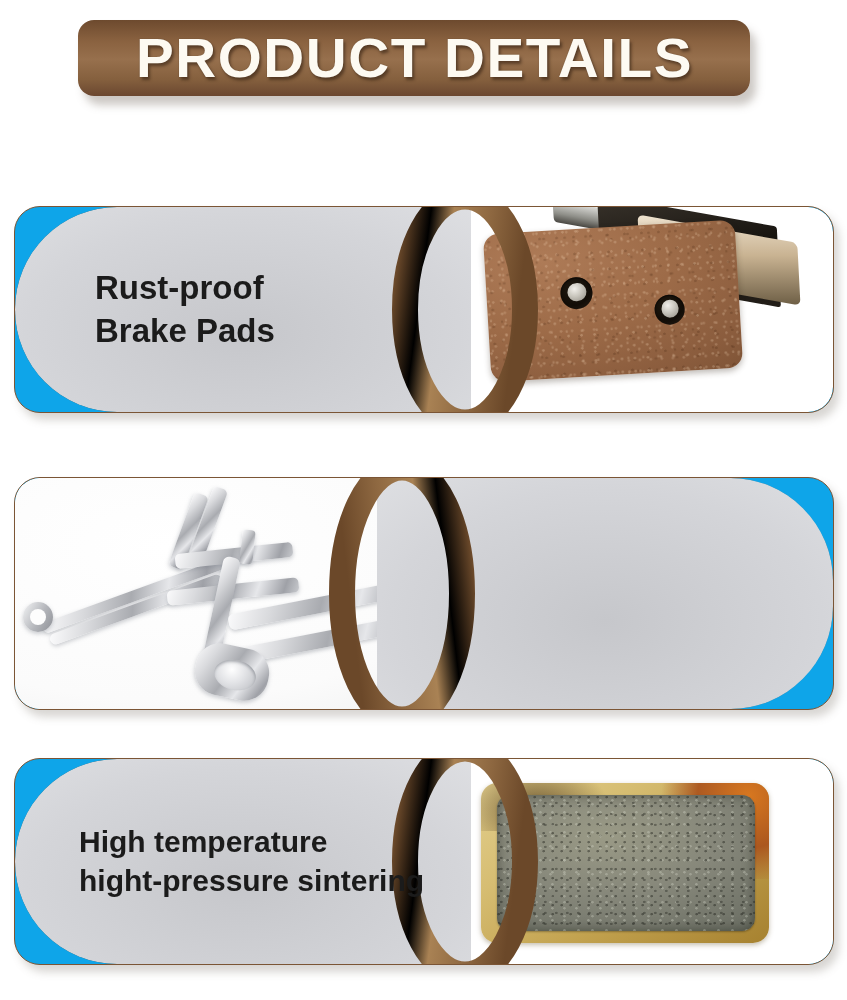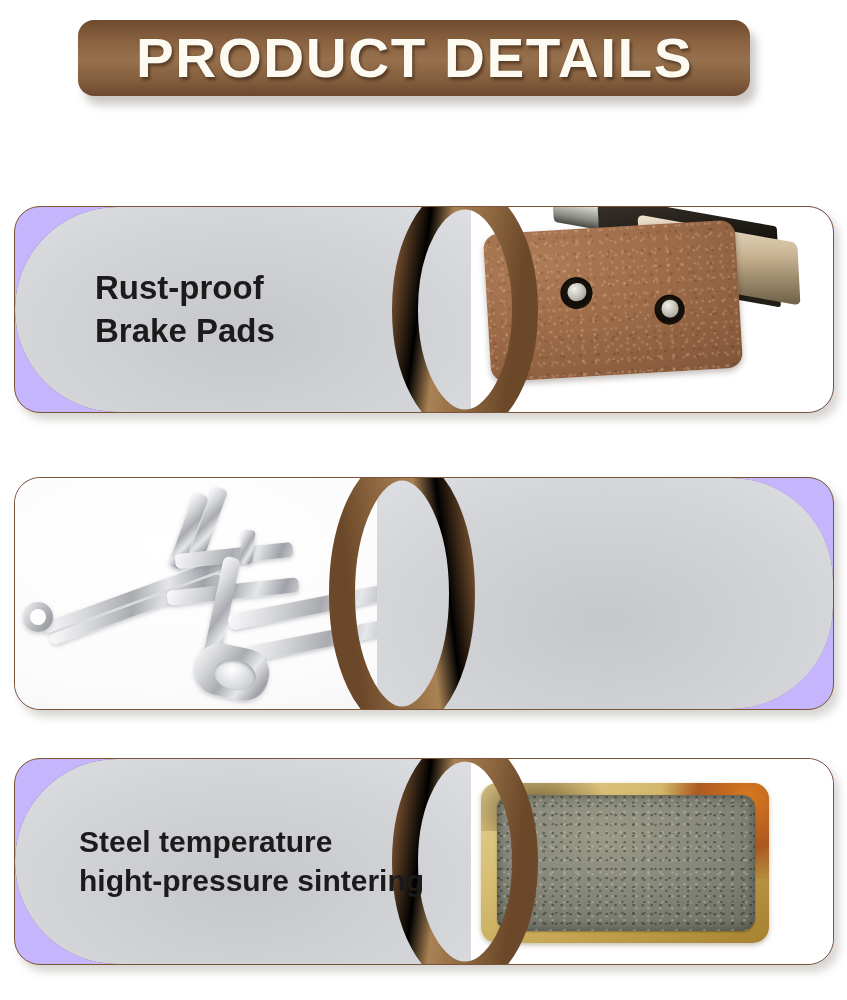--- a/index.html
+++ b/index.html
@@ -28,21 +28,21 @@
     text-shadow:2px 3px 3px rgba(45,28,14,.55), 0 0 1px rgba(60,40,20,.6);
     white-space:nowrap;
     line-height:1;
   }
 
   
   .card{
     position:absolute;left:14px;width:818px;
     border:1.3px solid #7b5535;
     border-radius:26px;
-    background:#c4b5fd;
+    background:#0ea5e9;
     box-shadow:5px 7px 8px rgba(125,118,110,.30);
     overflow:hidden;
   }
   #card-1{top:206px;height:205px;}
   #card-2{top:477px;height:231px;}
   #card-3{top:758px;height:205px;}
 
   
   .text-pane{
     position:absolute;top:0;height:100%;
@@ -334,17 +334,17 @@
             <stop offset="22%" stop-color="#9c7category"></stop>
             <stop offset="40%" stop-color="#a98254"></stop>
             <stop offset="70%" stop-color="#8d6740"></stop>
             <stop offset="100%" stop-color="#6b4829"></stop>
           </linearGradient>
         </defs>
         <ellipse cx="76" cy="118.5" rx="60" ry="113" fill="none" stroke="url(#rg3)" stroke-width="26"></ellipse>
       </svg>
     </div>
 
-    <div class="feature-text" id="text-3">Steel temperature
+    <div class="feature-text" id="text-3">High temperature
 hight-pressure sintering</div>
   </div>
 
 </div>
 
 </body></html>

